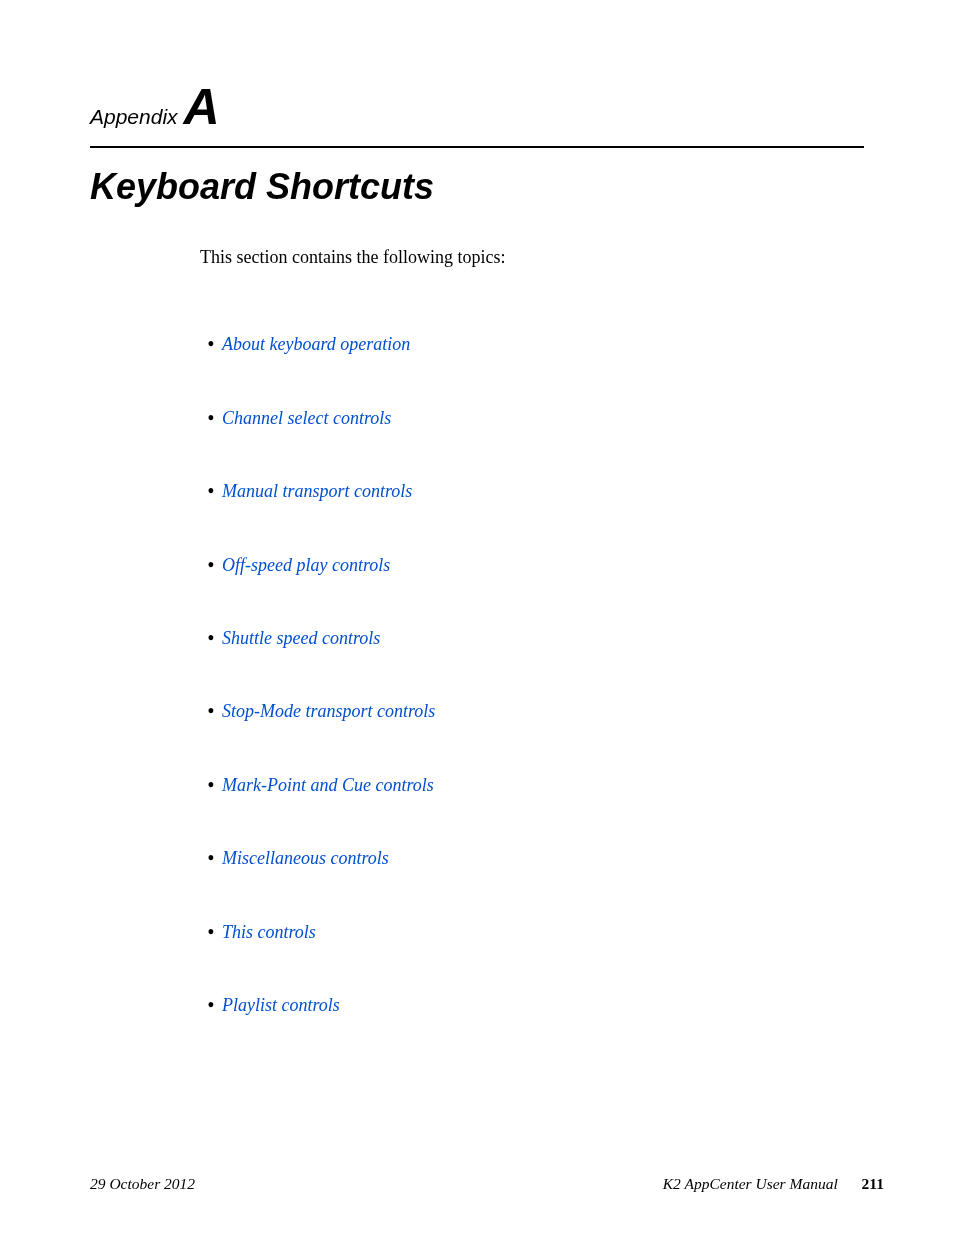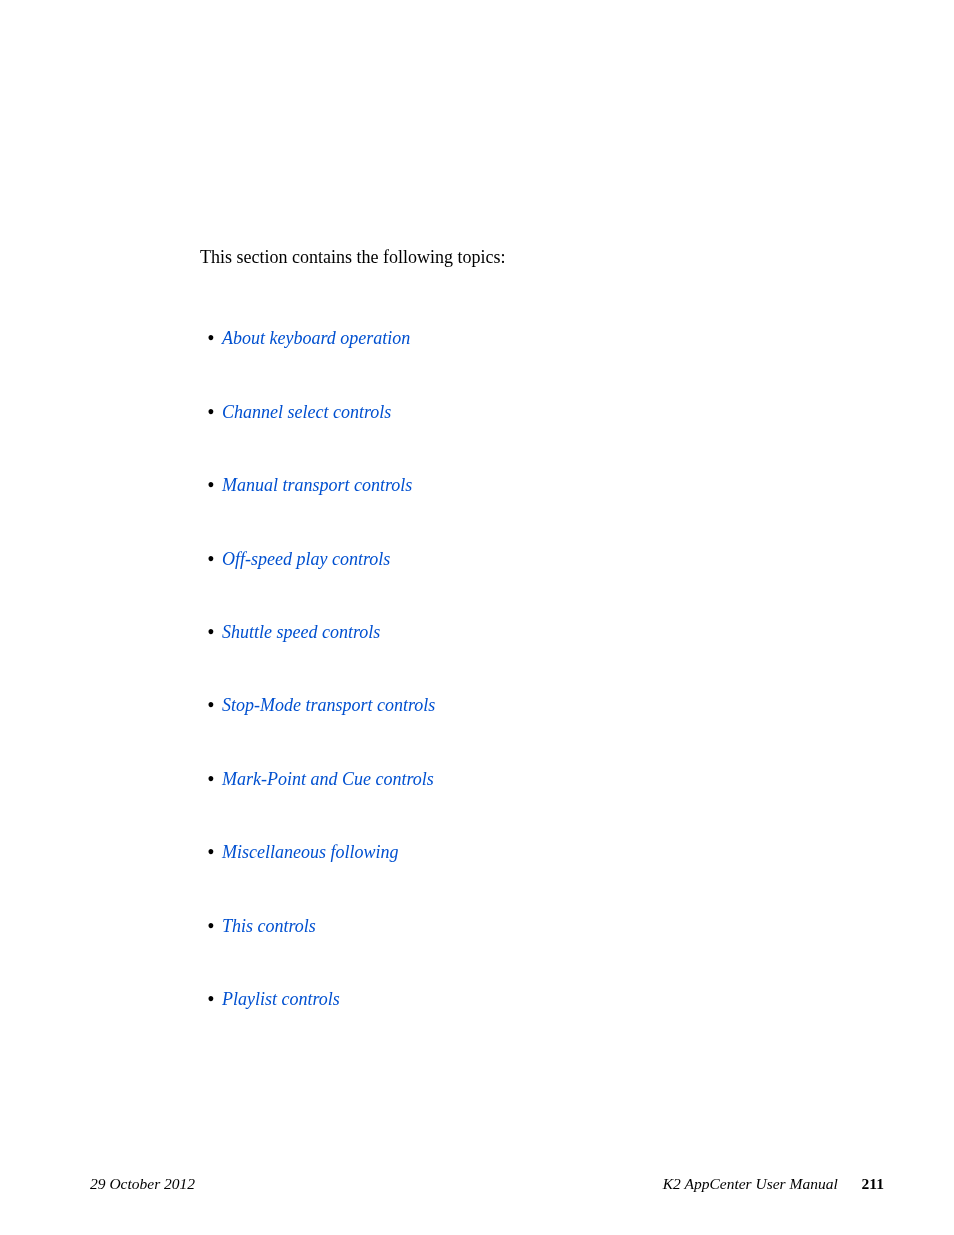--- a/index.html
+++ b/index.html
@@ -5,35 +5,43 @@
   * { margin: 0; padding: 0; box-sizing: border-box; }
   html, body { width: 954px; height: 1235px; background: #fff; font-family: "Times New Roman", Times, serif; color: #000; }
   .page { position: relative; width: 954px; height: 1235px; }
   .header-block { position: absolute; left: 90px; right: 90px; top: 82px; }
   .appendix-line { display: flex; align-items: baseline; gap: 6px; }
   .appendix-word { font-style: italic; font-weight: 400; font-family: Arial, Helvetica, sans-serif; font-size: 21px; }
   .appendix-letter { font-style: italic; font-weight: 900; font-family: Arial, Helvetica, sans-serif; font-size: 50px; line-height: 1; }
   .rule { border: none; border-top: 2px solid #000; margin-top: 14px; margin-bottom: 18px; }
   .title { font-family: Arial, Helvetica, sans-serif; font-style: italic; font-weight: 900; font-size: 36px; }
   .body { position: absolute; left: 200px; top: 246px; width: 600px; font-size: 18px; line-height: 1.3; }
-  .intro { margin-bottom: 10px; }
+  .intro { margin-bottom: 16px; }
   .topics { list-style: none; }
   .topics li { display: flex; align-items: baseline; margin-bottom: 2px; }
   .bullet { width: 22px; text-align: center; font-weight: bold; }
   .topic-link { color: #0050d0; font-style: italic; text-decoration: none; cursor: pointer; margin-top: 48px; }
   .footer { position: absolute; left: 90px; right: 70px; bottom: 42px; display: flex; justify-content: space-between; align-items: baseline; font-size: 15.5px; }
   .footer-left { font-style: italic; }
   .footer-right { font-style: italic; }
   .footer-right .page-num { font-style: normal; font-weight: bold; margin-left: 20px; }
 </style>
 </head>
 <body>
 
 <div class="page">
 
+  <div class="header-block">
+    <div class="appendix-line">
+      <span class="appendix-word">Appendix</span>
+      <span class="appendix-letter">A</span>
+    </div>
+    <hr class="rule">
+    <h1 class="title">Keyboard Shortcuts</h1>
+  </div>
 
   <div class="body">
     <p class="intro">This section contains the following topics:</p>
     <ul class="topics">
       <li>
           <span class="bullet">•</span>
           <a class="topic-link">About keyboard operation</a>
         </li>
       <li>
           <span class="bullet">•</span>
@@ -54,21 +62,21 @@
       <li>
           <span class="bullet">•</span>
           <a class="topic-link">Stop-Mode transport controls</a>
         </li>
       <li>
           <span class="bullet">•</span>
           <a class="topic-link">Mark-Point and Cue controls</a>
         </li>
       <li>
           <span class="bullet">•</span>
-          <a class="topic-link">Miscellaneous following</a>
+          <a class="topic-link">Miscellaneous controls</a>
         </li>
       <li>
           <span class="bullet">•</span>
           <a class="topic-link">This controls</a>
         </li>
       <li>
           <span class="bullet">•</span>
           <a class="topic-link">Playlist controls</a>
         </li>
     </ul>

